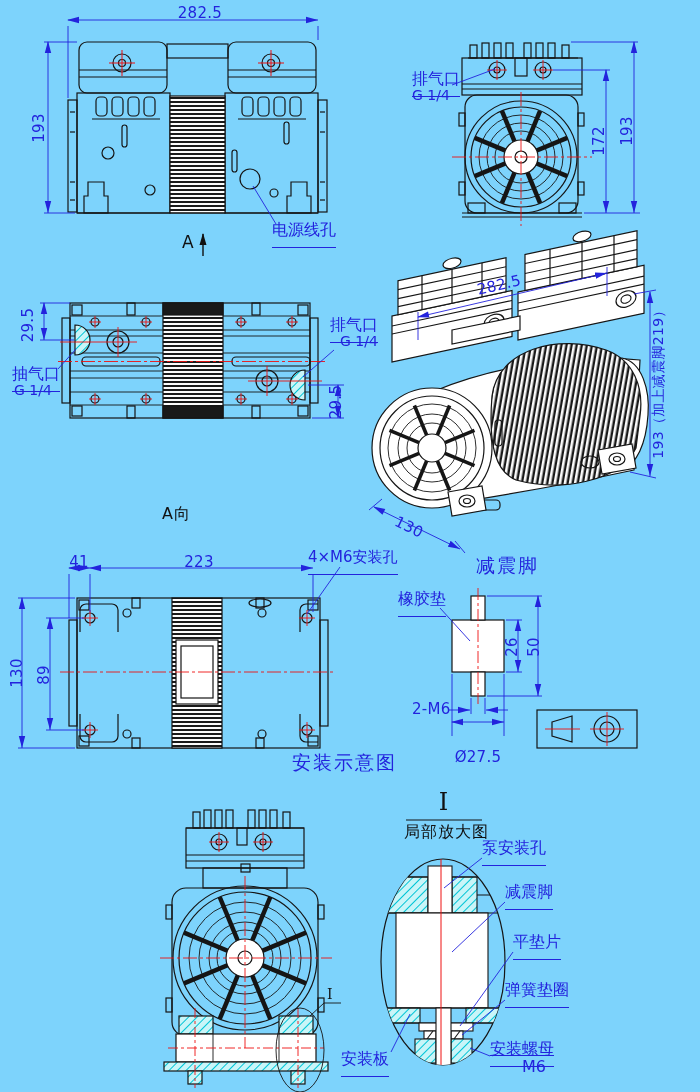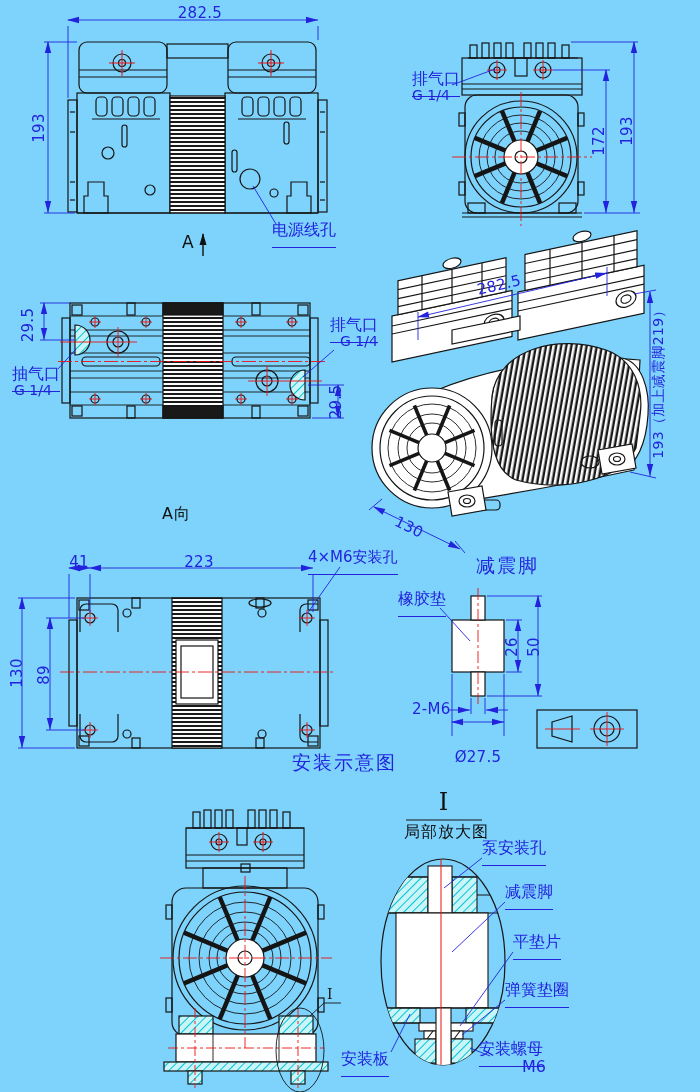--- a/index.html
+++ b/index.html
@@ -602,17 +602,17 @@
 <div class="dimnum ctr" style="left:452px;top:724px;width:52px;margin-top:24px;">Ø27.5</div>
 
 <div class="capblk" style="left:327px;top:986px;font-size:14px;font-family:'DejaVu Serif',serif;">I</div>
 
 <div class="capblk ctr" style="left:414px;top:788px;width:60px;font-size:24px;font-family:'DejaVu Serif',serif;">I</div>
 <div class="capblk" style="left:404px;top:822px;font-size:16px;">局部放大图</div>
 <div class="lbl u" style="left:482px;top:839px;">泵安装孔</div>
 <div class="lbl u" style="left:505px;top:883px;">减震脚</div>
 <div class="lbl u" style="left:513px;top:933px;">平垫片</div>
 <div class="lbl u" style="left:505px;top:981px;font-family:Liberation Serif, serif;">弹簧垫圈</div>
-<div class="lbl u" style="left:479px;top:1040px;">安装螺母</div>
+<div class="lbl u" style="left:490px;top:1040px;text-decoration:underline;">安装螺母</div>
 <div class="lbl" style="left:522px;top:1058px;">M6</div>
 <div class="lbl u" style="left:341px;top:1050px;">安装板</div>
 
 </div>
 
 </body></html>

